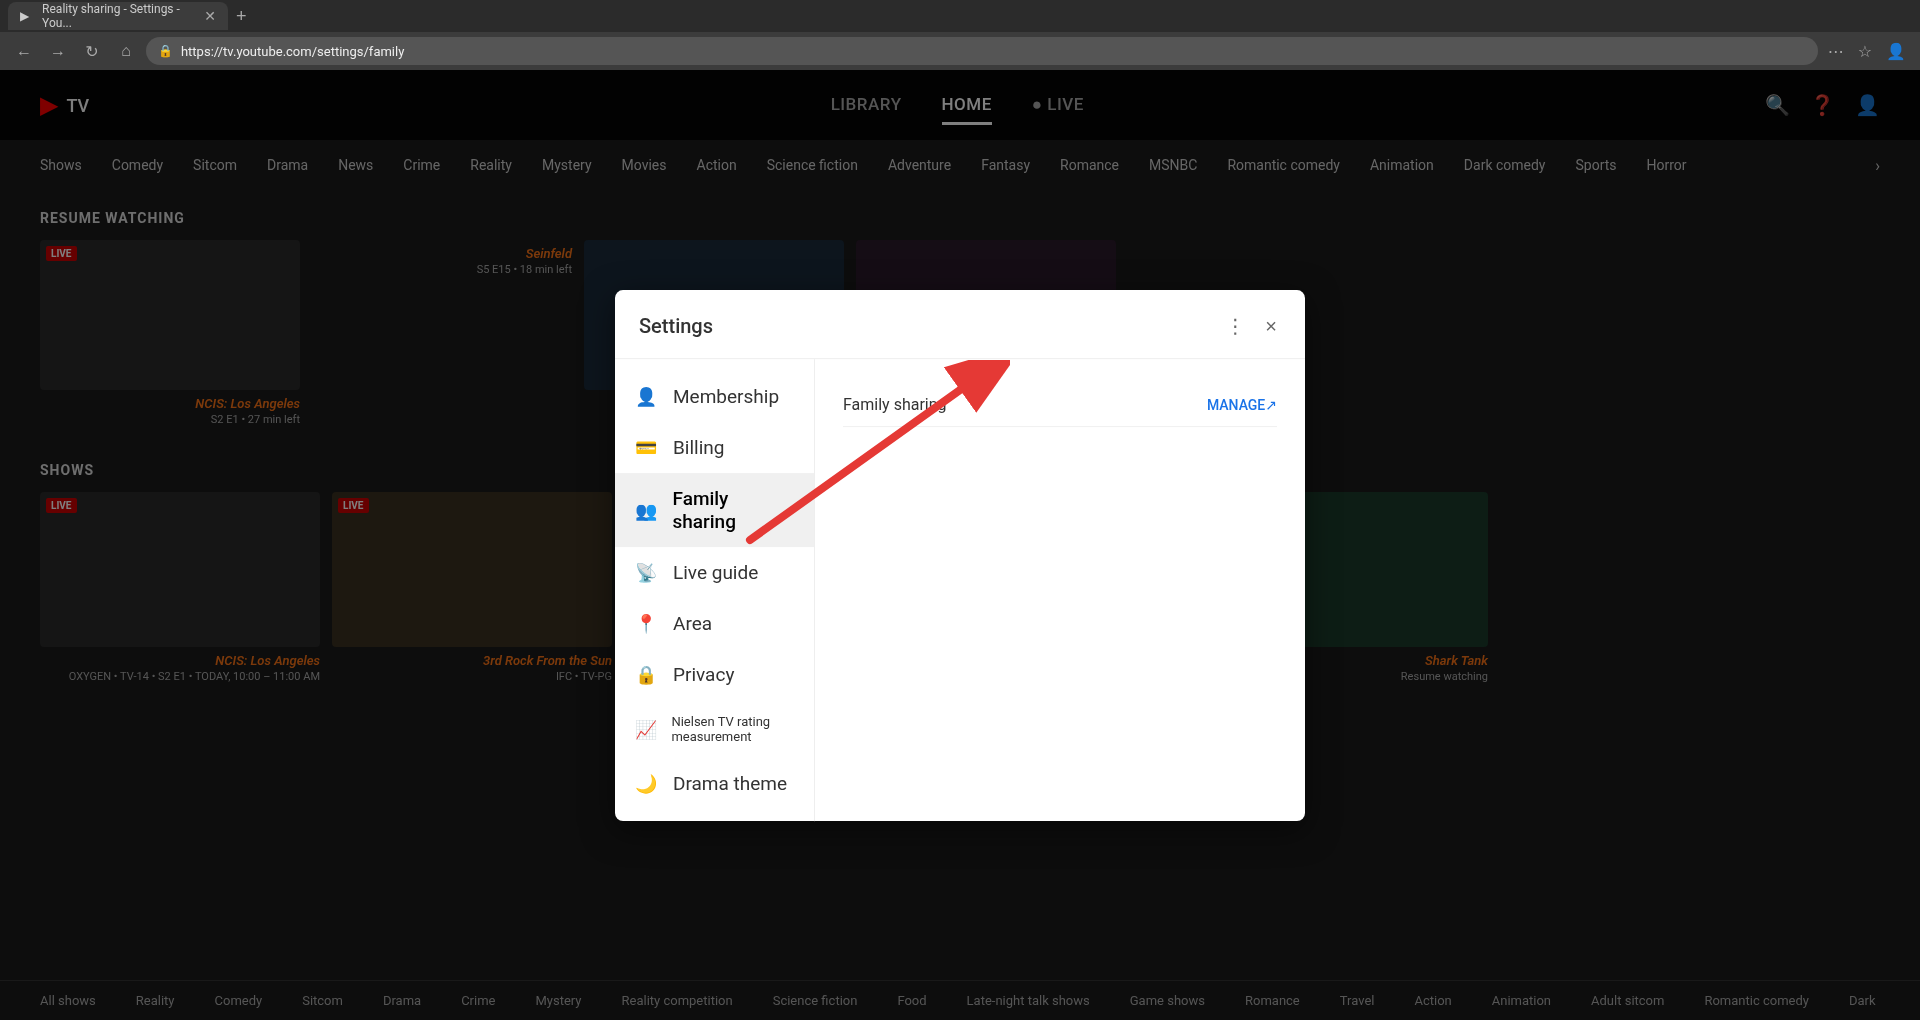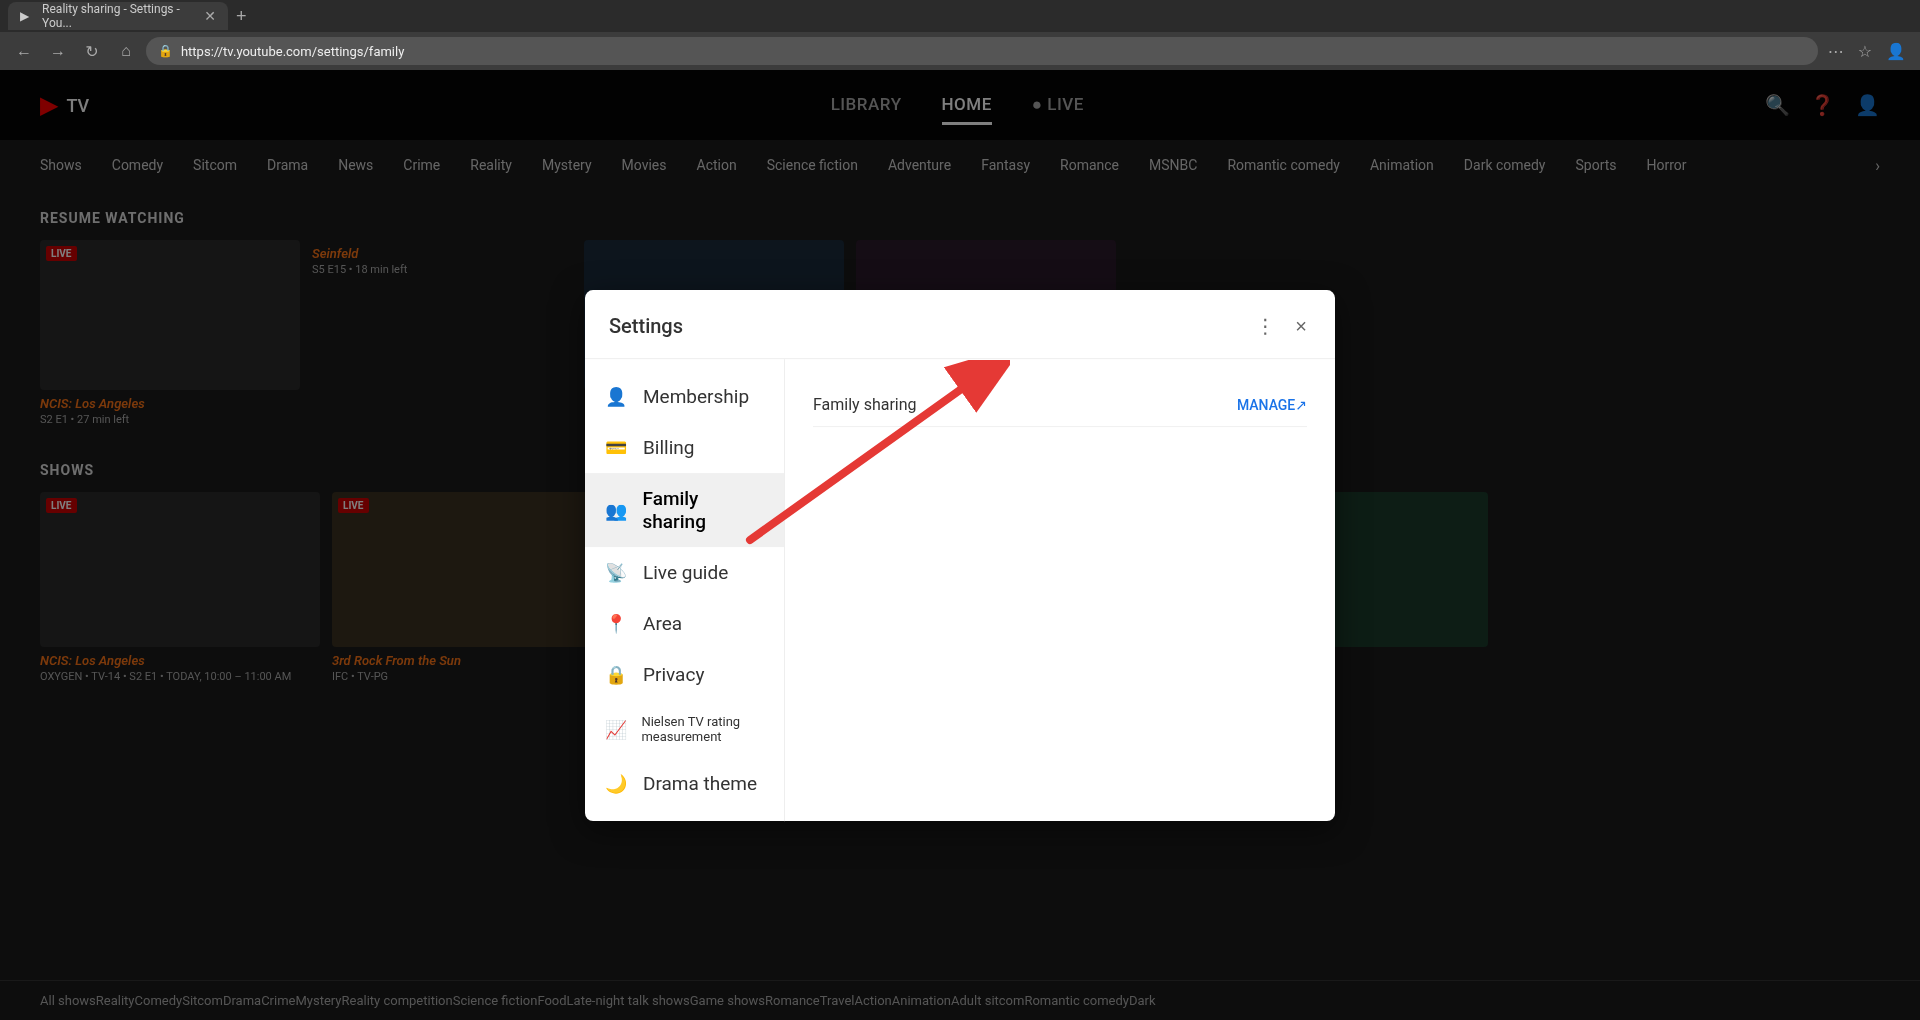--- a/index.html
+++ b/index.html
@@ -38,45 +38,45 @@
 
     
     .main-content { position: absolute; top: 120px; left: 0; right: 0; bottom: 0; padding: 20px 40px; overflow: hidden; }
 
     
     .section { margin-bottom: 30px; }
     .section-title { font-size: 14px; font-weight: 700; letter-spacing: 1px; color: #ddd; margin-bottom: 14px; }
 
     
     .thumb-row { display: flex; gap: 12px; overflow: hidden; }
-    .thumb-item { flex-shrink: 0; }
+    .thumb-item { flex-shrink: 0; text-align: right; }
     .thumb-img { position: relative; background: #333; border-radius: 4px; overflow: hidden; }
     .thumb-badge { position: absolute; top: 6px; left: 6px; background: #cc0000; color: #fff; font-size: 10px; font-weight: 700; padding: 2px 5px; border-radius: 2px; }
     .thumb-time { position: absolute; bottom: 6px; right: 6px; background: rgba(0,0,0,0.8); color: #fff; font-size: 11px; padding: 2px 4px; border-radius: 2px; }
     .thumb-info { padding: 6px 0; }
     .thumb-title { font-size: 13px; font-weight: 600; color: #f97316; font-style: italic; }
     .thumb-subtitle { font-size: 11px; color: #aaa; margin-top: 2px; }
 
     
     .shows-thumb { width: 280px; }
     .shows-thumb .thumb-img { height: 155px; }
 
     
     .resume-thumb { width: 260px; }
     .resume-thumb .thumb-img { height: 150px; }
 
     
-    .bottom-nav { position: absolute; bottom: 0; left: 0; right: 0; display: flex; padding: 12px 40px; border-top: 1px solid #333; background: #1a1a1a; }
+    .bottom-nav { position: absolute; bottom: 0; left: 0; right: 0; display: flex; gap: 40px; padding: 12px 40px; border-top: 1px solid #333; background: #1a1a1a; }
     .bottom-nav-item { font-size: 13px; color: #aaa; cursor: pointer; }
 
     
     .overlay-backdrop { position: absolute; top: 0; left: 0; right: 0; bottom: 0; background: rgba(0,0,0,0.5); z-index: 50; }
 
     
-    .settings-modal { position: absolute; top: 50%; left: 50%; transform: translate(-50%, -48%); width: 750px; background: #fff; border-radius: 8px; z-index: 100; box-shadow: 0 8px 32px rgba(0,0,0,0.5); display: flex; flex-direction: column; min-height: 460px; }
+    .settings-modal { position: absolute; top: 50%; left: 50%; transform: translate(-50%, -48%); width: 690px; background: #fff; border-radius: 8px; z-index: 100; box-shadow: 0 8px 32px rgba(0,0,0,0.5); display: flex; flex-direction: column; min-height: 460px; }
     .settings-header { display: flex; align-items: center; justify-content: space-between; padding: 20px 24px 16px; border-bottom: 1px solid #eee; }
     .settings-title { font-size: 20px; font-weight: 500; color: #333; }
     .settings-header-icons { display: flex; gap: 12px; align-items: center; }
     .settings-icon-btn { background: none; border: none; cursor: pointer; color: #666; font-size: 20px; padding: 4px; border-radius: 50%; }
 
     .settings-body { display: flex; flex: 1; }
 
     
     .settings-sidebar { width: 200px; padding: 12px 0; border-right: 1px solid #eee; }
     .sidebar-item { display: flex; align-items: center; gap: 14px; padding: 14px 20px; cursor: pointer; color: #333; font-size: 14px; }

